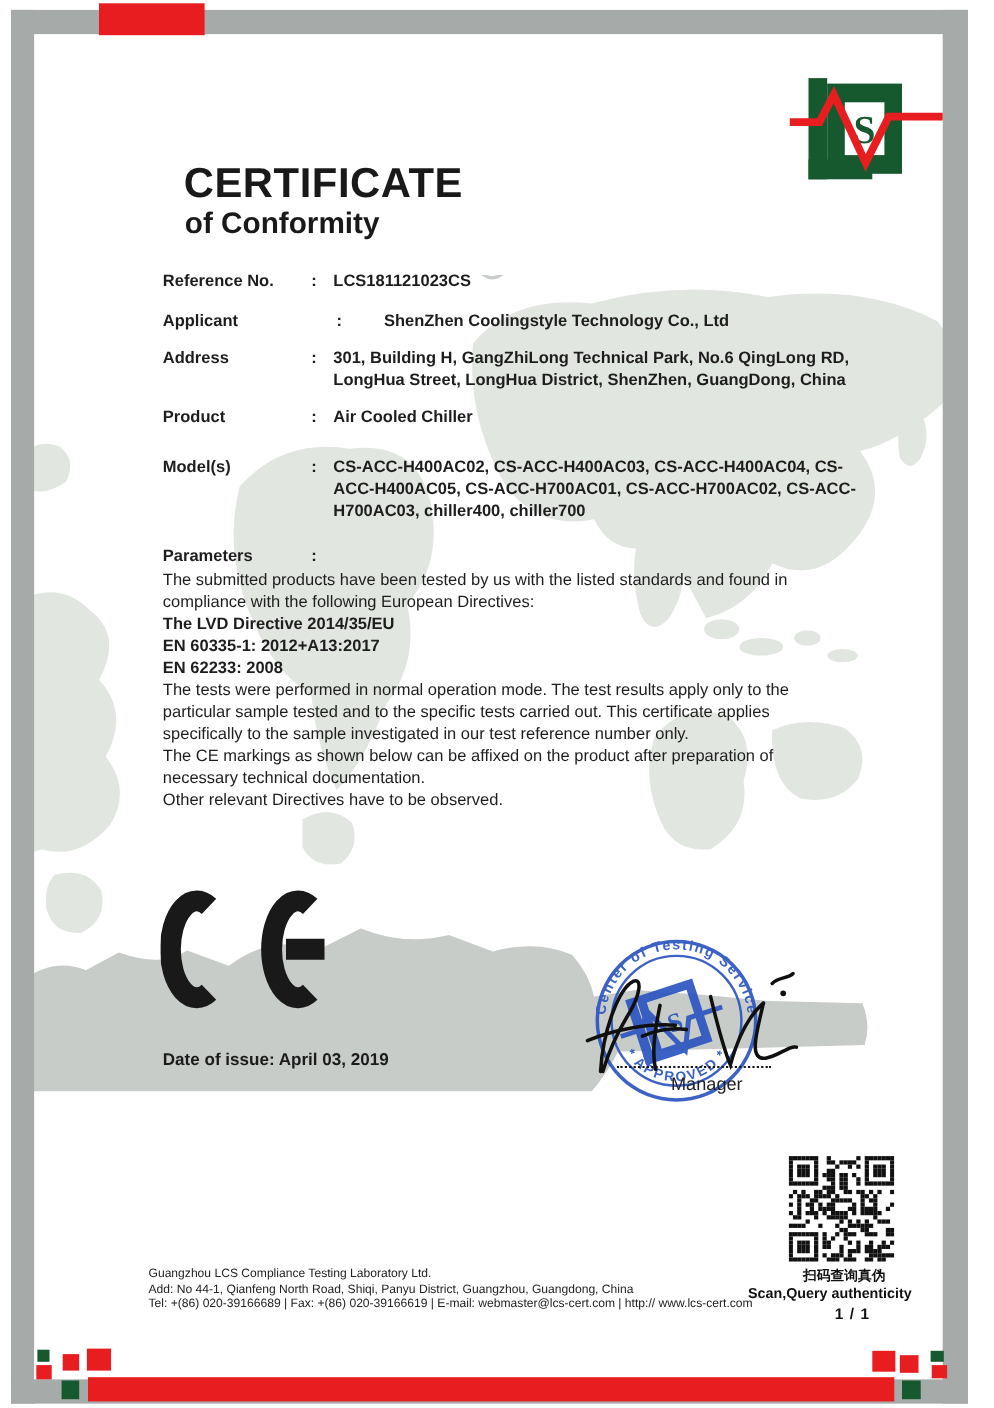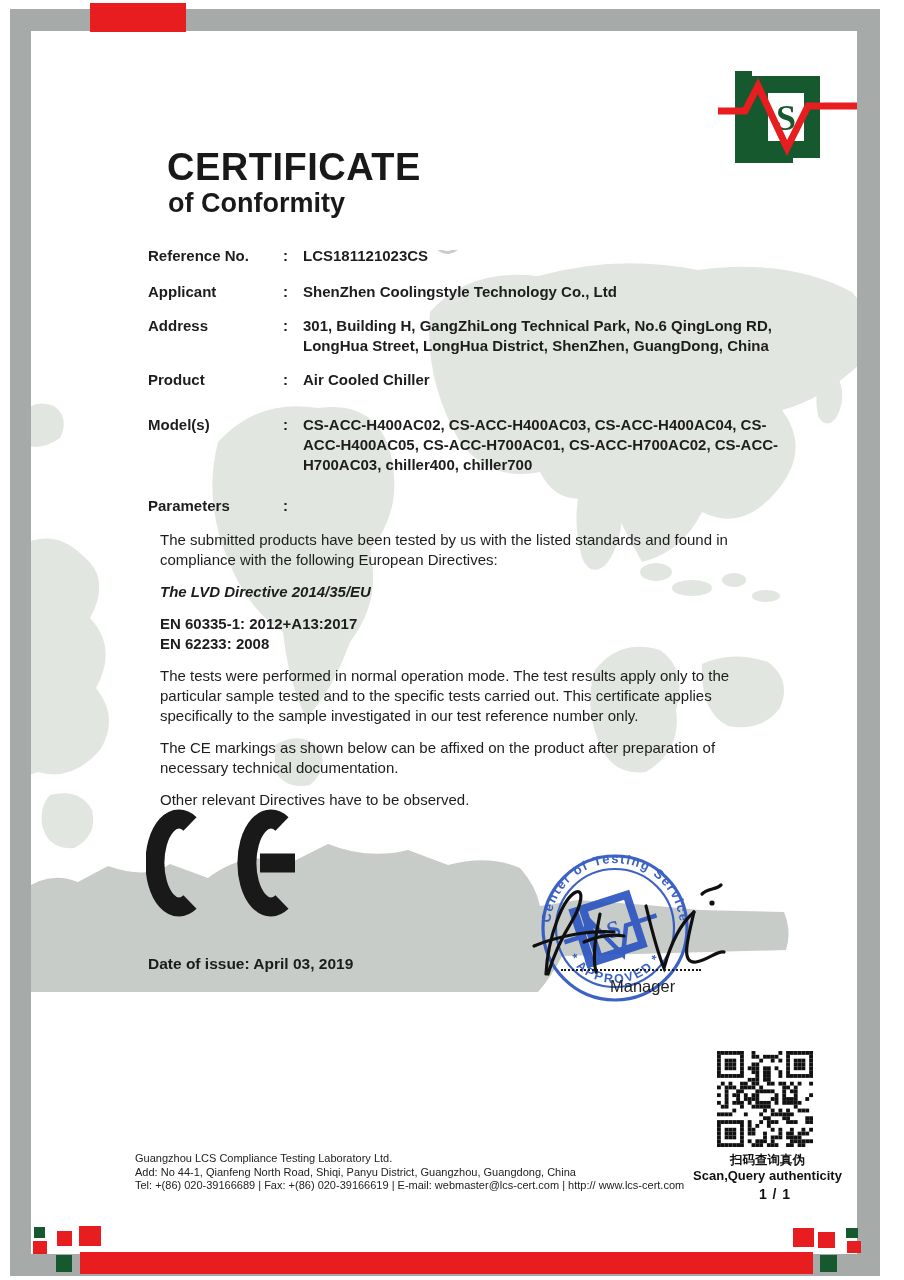--- a/index.html
+++ b/index.html
@@ -13,41 +13,41 @@
   
   #title1{left:167px;top:146px;font-size:38px;font-weight:800;letter-spacing:.5px;color:#191919;}
   #title2{left:168px;top:188px;font-size:27px;font-weight:700;color:#191919;}
   
   #fields{left:148px;top:246px;width:640px;}
   .frow{display:flex;align-items:flex-start;font-size:15px;font-weight:700;line-height:20px;color:#1d1d1d;}
   .frow .lbl{width:135px;flex:0 0 135px;}
   .frow .colon{width:20px;flex:0 0 20px;text-align:left;}
   .frow .val{width:478px;flex:0 0 478px;}
   .frow:nth-child(1){margin-bottom:16px;}
-  .frow:nth-child(2){margin-bottom:14px;}
+  .frow:nth-child(2){margin-bottom:14px;gap:23px;}
   .frow:nth-child(3){margin-bottom:14px;}
   .frow:nth-child(4){margin-bottom:25px;}
   .frow:nth-child(5){margin-bottom:21px;}
   
   #bodytext{left:148px;top:518px;width:596px;font-size:15px;line-height:20px;color:#1d1d1d;}
-  #bodytext p{margin:12px;}
+  #bodytext p{margin:0;}
   .b{font-weight:700;}
   #p-intro{margin-bottom:9px;}
-  #p-lvd{margin-bottom:11px;font-style:italic;}
+  #p-lvd{margin-bottom:11px;}
   #p-std{margin-bottom:8px;}
   #p-tests{margin-bottom:9px;}
   #p-ce{margin-bottom:8px;}
   #date-issue{left:148px;top:955px;font-size:15.5px;font-weight:700;color:#1b1b1b;}
   
   #sig-dots{left:561px;top:969px;width:140px;border-bottom:2px dotted #161616;height:0;}
   #manager{left:610px;top:977px;font-size:16.5px;color:#1f1f1f;}
   
   #footer-left{left:135px;top:1152px;width:560px;font-size:11px;line-height:13.5px;color:#222;}
   #qr-caption-zh{left:685px;top:1152px;width:165px;text-align:center;font-size:12.5px;font-weight:700;color:#111;}
-  #qr-caption-en{left:680px;top:1168px;width:175px;text-align:center;font-size:13px;font-weight:700;color:#111;}
+  #qr-caption-en{left:680px;top:1168px;width:175px;font-size:13px;font-weight:700;color:#111;}
   #page-num{left:710px;top:1186px;width:130px;text-align:center;font-size:14px;font-weight:700;letter-spacing:1px;color:#111;}
 </style>
 </head>
 <body>
 
 <div id="page">
 
   <svg class="abs" style="left:20px;top:250px;" width="860" height="760" viewBox="0 0 860 760">
     <g fill="#e2e6e0" stroke="none">
 

